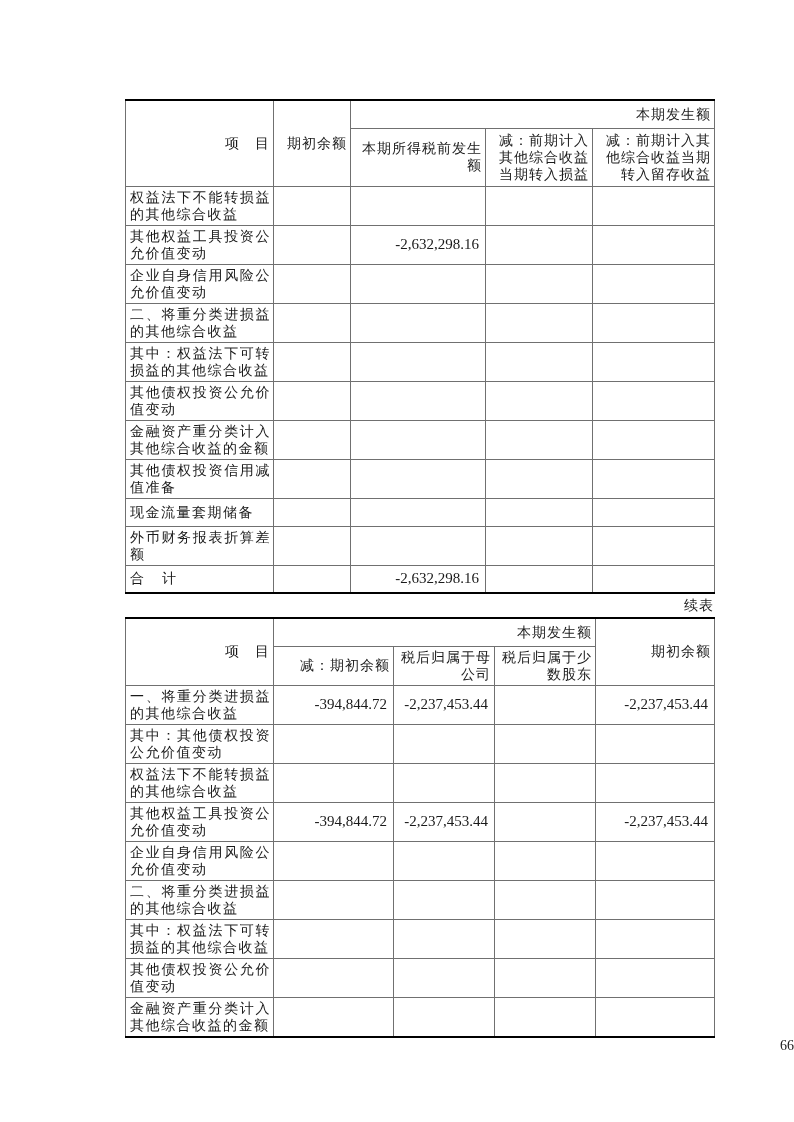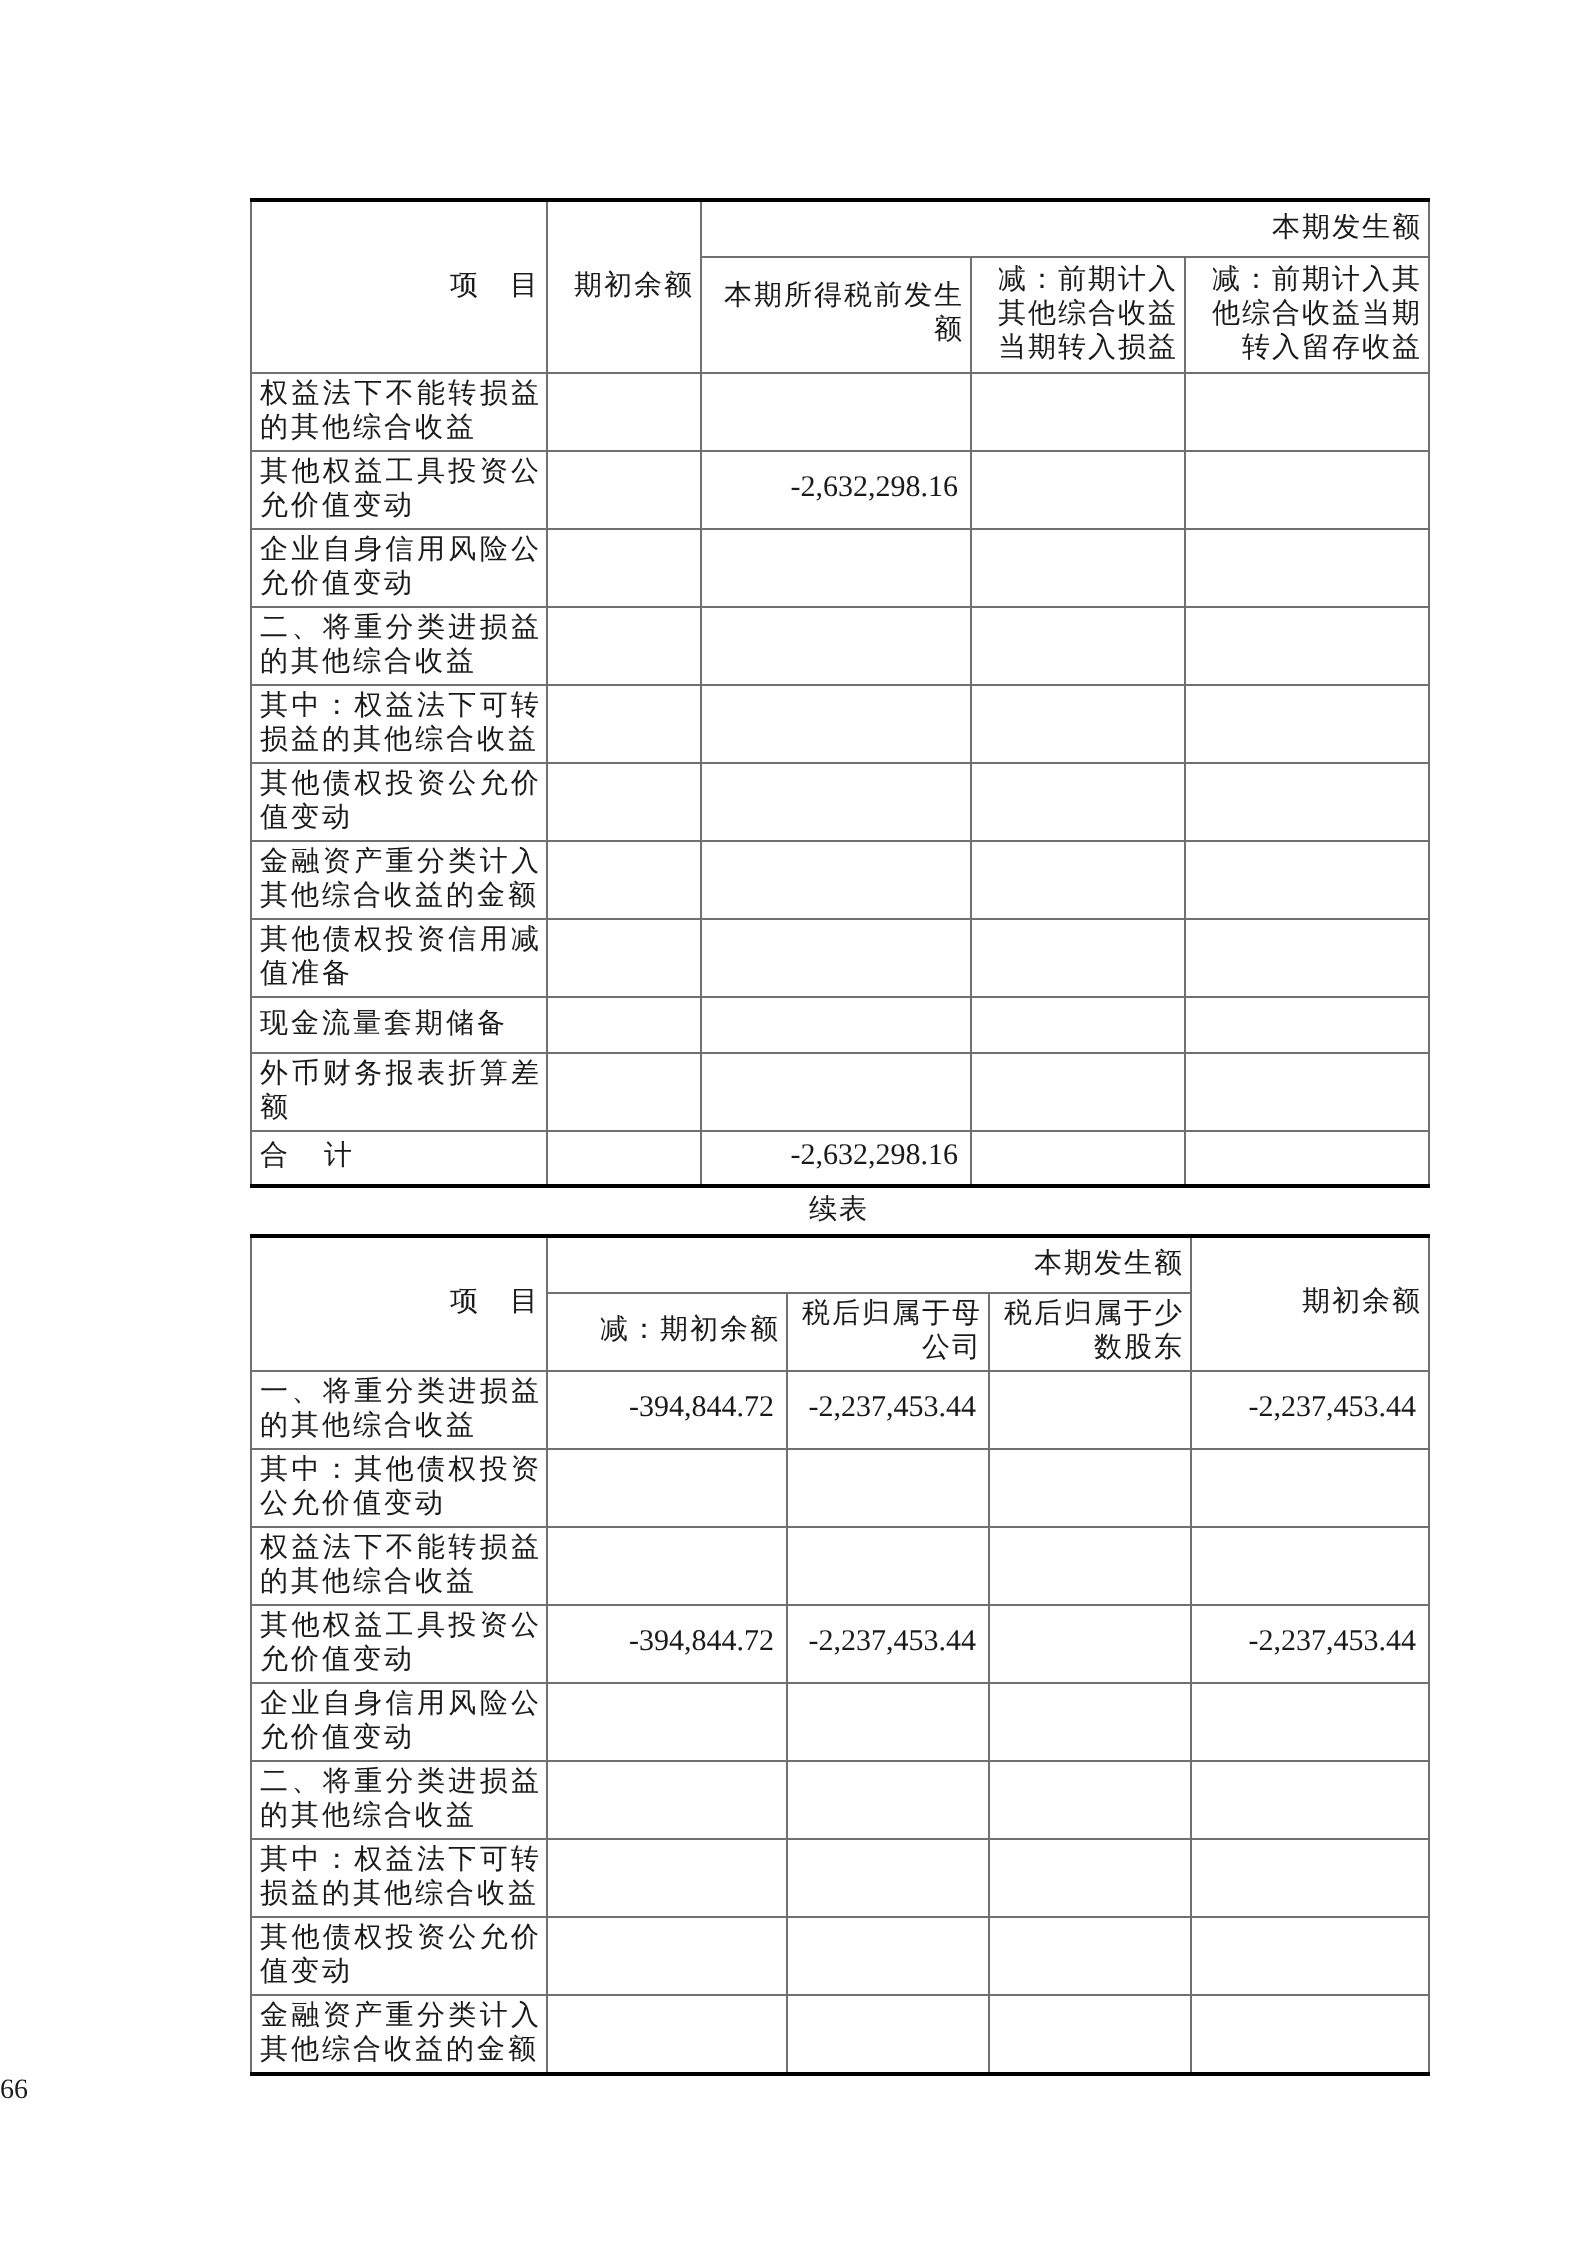--- a/index.html
+++ b/index.html
@@ -59,28 +59,28 @@
     text-align: right;
     padding: 2px 6px 2px 2px;
     white-space: nowrap;
   }
   tr.single { height: 28px; margin-top: 15px; }
   .cont-label {
     font-size: 14px;
     letter-spacing: 1px;
     line-height: 16px;
     margin: 4px 0 3px 0;
-    text-align: center;
+    text-align: right;
   }
   .page-number {
     position: absolute;
     top: 1038px;
     left: 0;
     width: 794px;
-    text-align: left;
+    text-align: right;
     font-size: 14px;
   }
 </style>
 </head>
 <body>
 
 <div class="page">
   <div class="content">
 
     <table class="fin-table t1">

